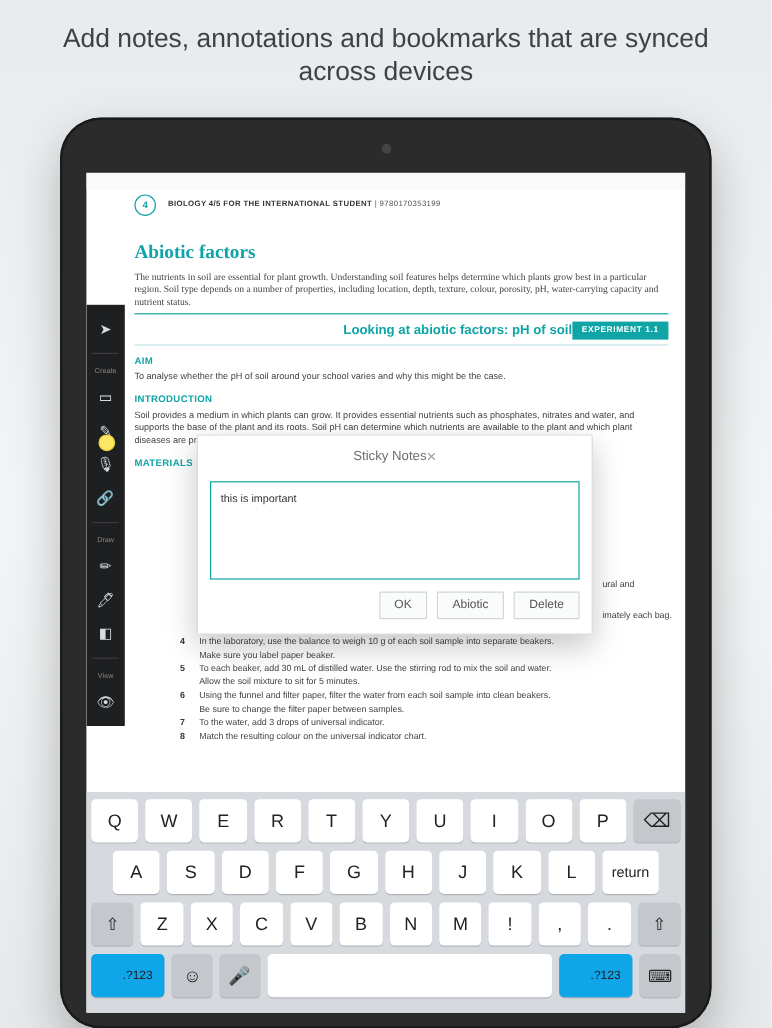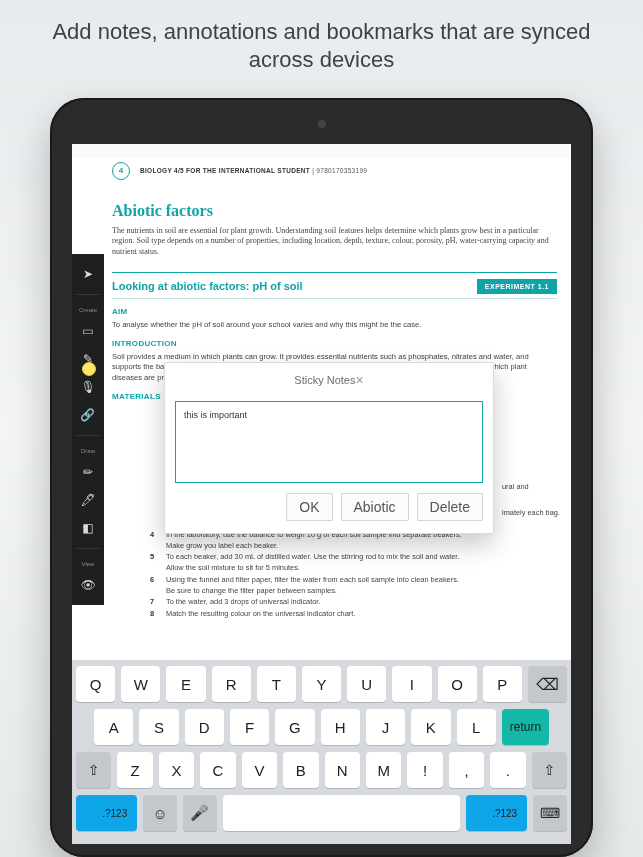--- a/index.html
+++ b/index.html
@@ -66,22 +66,22 @@
     font-size:8px; font-weight:600; color:#0fa4a6;
   }
   .pg-title { font-size:6.5px; letter-spacing:.3px; color:#555; }
   .pg-title strong { font-weight:700; color:#333; }
   h1.section {
     color:#0fa4a6; font-size:16px; font-weight:700; font-family: Georgia, serif;
     margin:20px 0 4px;
   }
   .intro { font-family: Georgia, serif; font-size:8px; color:#444; line-height:1.35; }
   .exp-band {
-    display:flex; justify-content:space-between; align-items:center;
-    margin-top:14px; padding:6px 0 4px;
+    display:flex; justify-content:flex-end; align-items:center;
+    margin-top:3px; padding:6px 0 4px;
     border-top:1.5px solid #0fa4a6; border-bottom:1px solid #c4e3e4;
   }
   .exp-title { color:#0fa4a6; font-weight:700; font-size:11px; }
   .exp-tag {
     background:#0fa4a6; color:#fff; font-size:7px; font-weight:600;
     padding:3px 8px; letter-spacing:.5px;
   }
   .subh { color:#0fa4a6; font-size:8px; font-weight:700; letter-spacing:.3px; margin:8px 0 2px;}
   .body { font-size:7.6px; color:#444; line-height:1.4; }
   .note-dot {
@@ -107,21 +107,21 @@
     border:1.5px solid #0fa4a6;
     height:82px; padding:8px; font-size:9px; color:#333;
     background:#fff;
   }
   .sticky-ftr {
     display:flex; justify-content:flex-end; gap:8px;
     padding:0 10px 12px;
   }
   .btn {
     border:1px solid #d3d6d8; background:#fafbfb;
-    padding:5px 12px; font-size:14px; color:#555;
+    padding:5px 12px; font-size:10px; color:#555;
     border-radius:1px; cursor:pointer;
   }
   
   .steps { position:absolute; left:78px; right:18px; top:386px; font-size:7.4px; color:#444; line-height:1.45; }
   .steps .row { display:flex; gap:8px; margin-bottom:1px;}
   .steps .n { font-weight:700; width:8px; color:#333;}
   
   .kbd {
     position:absolute; left:0; right:0; bottom:0;
     background:#d6d9dd; padding:6px 4px;
@@ -129,21 +129,21 @@
   }
   .kbd-row { display:flex; gap:6px; margin-bottom:7px; }
   .kbd-row.center { padding:0 18px; }
   .key {
     flex:1; background:#fff; border-radius:4px;
     box-shadow:0 1px 0 #b3b7bc;
     height:36px; display:flex; align-items:center; justify-content:center;
     font-size:15px; color:#222; cursor:pointer;
   }
   .key.wide { flex:1.6; font-size:11px; }
-  .key.ctrl { flex:1.2; background:#14b8a6; font-size:12px; }
+  .key.ctrl { flex:1.2; background:#ffffff; font-size:12px; }
   .key.shift { flex:1; background:#c4c8cd; font-size:14px;}
   .key.bksp { flex:1; background:#c4c8cd; font-size:16px;}
   .key.num { flex:1.15; background:#0ea5e9; font-size:10px;padding-left:16px;}
   .key.emoji { flex:0.85; background:#c4c8cd; font-size:15px;}
   .key.mic { flex:0.85; background:#c4c8cd; font-size:15px;}
   .key.space { flex:6; background:#fff;}
   .key.dismiss { flex:0.85; background:#c4c8cd; font-size:14px;}
 </style>
 </head>
 <body>
@@ -198,21 +198,21 @@
     </div>
 
     <div style="position:absolute; left:430px; top:338px; font-size:7.4px; color:#444; text-align:left; line-height:1.4;">
       <div>ural and</div>
       <div style="margin-top:16px">imately each bag.</div>
     </div>
 
     <div class="steps">
       <div class="row">
           <span class="n">4</span>
-          <span><span>In the laboratory, use the balance to weigh 10 g of each soil sample into separate beakers.</span><br><span>Make grow you label each beaker.</span></span>
+          <span><span>In the laboratory, use the balance to weigh 10 g of each soil sample into separate beakers.</span><br><span>Make sure you label paper beaker.</span></span>
         </div>
       <div class="row">
           <span class="n">5</span>
           <span><span>To each beaker, add 30 mL of distilled water. Use the stirring rod to mix the soil and water.</span><br><span>Allow the soil mixture to sit for 5 minutes.</span></span>
         </div>
       <div class="row">
           <span class="n">6</span>
           <span><span>Using the funnel and filter paper, filter the water from each soil sample into clean beakers.</span><br><span>Be sure to change the filter paper between samples.</span></span>
         </div>
       <div class="row">

